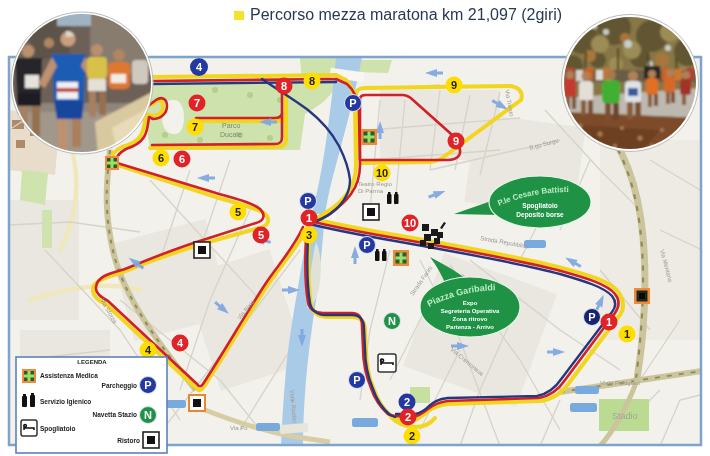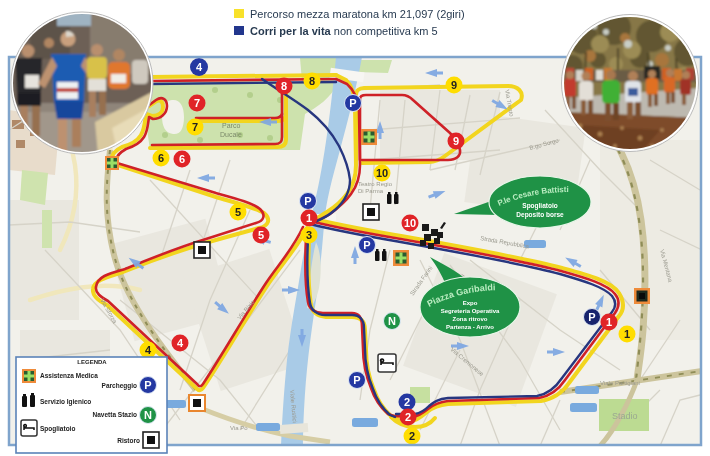--- a/index.html
+++ b/index.html
@@ -702,17 +702,16 @@
 
       <g>
             <circle cx="686" cy="75" r="4" fill="#b08058"></circle>
             <rect x="680" y="79" width="11" height="16" rx="3" fill="#a03028"></rect>
             <rect x="682" y="94" width="4" height="11" fill="#8a5c38"></rect>
           </g>
     </g>
   </g>
 </svg>
 
-<div style="position:absolute;left:234px;top:6px;font-size:11px;color:#273a50;line-height:17px;white-space:nowrap;">
+<div style="position:absolute;left:234px;top:6px;font-size:16px;color:#273a50;line-height:17px;white-space:nowrap;">
   <div><span style="display:inline-block;width:10px;height:9px;background:#f8e12a;margin-right:6px;"></span>Percorso mezza maratona km 21,097 (2giri)</div>
-  <div><span style="display:inline-block;width:10px;height:9px;background:#22368d;margin-right:6px;"></span><b>Corri per la vita</b> non competitiva km 5</div>
 </div>
 </div>
 
 </body></html>

